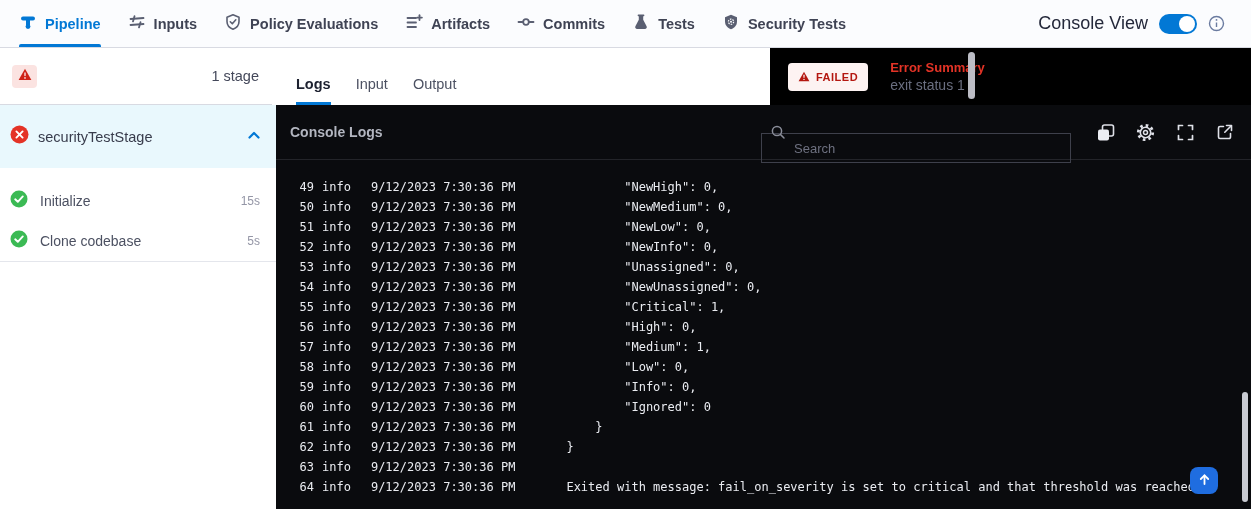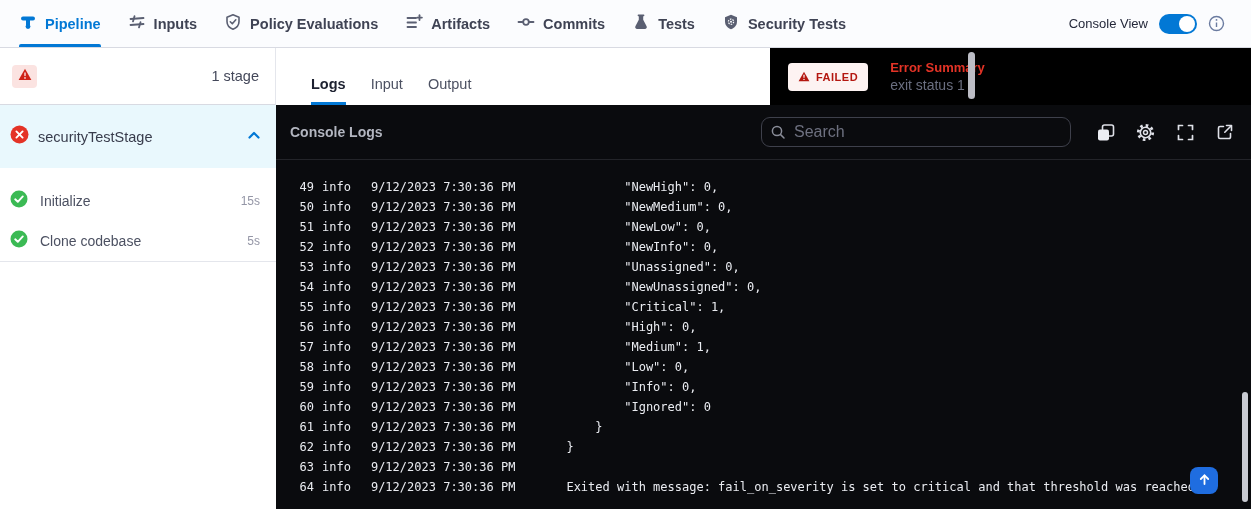--- a/index.html
+++ b/index.html
@@ -11,33 +11,33 @@
             background:#fbfcfe; border-bottom:1px solid #d8dae2;
             display:flex; align-items:stretch; }
   .nav-tabs { display:flex; align-items:stretch; padding-left:19px; gap:27px; }
   .nav-tab { position:relative; display:flex; align-items:center; gap:8px;
              font-size:14.5px; font-weight:600; color:#3f4354; cursor:pointer; white-space:nowrap; }
   .nav-tab.active { color:#0278d5; }
   .nav-tab.active::after { content:""; position:absolute; left:0; right:0; bottom:0;
              height:3px; background:#0278d5; border-radius:2px 2px 0 0; }
   .nav-tab svg { flex:0 0 auto; }
   .nav-right { margin-left:auto; display:flex; align-items:center; gap:11px; padding-right:26px; }
-  .cv-label { font-size:13px; color:#24283a; }
+  .cv-label { font-size:18px; color:#24283a; }
   .toggle { width:38px; height:20px; border-radius:10px; background:#0278d5; position:relative; cursor:pointer; }
   .toggle .knob { position:absolute; top:2px; right:2px; width:16px; height:16px; border-radius:50%; background:#fff; }
 
   
   .stage-summary { position:absolute; left:0; top:48px; width:276px; height:57px; background:#fff;
                    border-bottom:1px solid #d8dae2; border-right:1px solid #e4e6ec;
                    display:flex; align-items:center; padding:0 16px 0 12px; }
   .warn-badge { width:25px; height:23px; background:#fbe3e1; border-radius:4px;
                 display:flex; align-items:center; justify-content:center; }
   .stage-count { margin-left:auto; font-size:14.5px; color:#44485a; }
 
-  .panel-tabs { position:absolute; left:287px; top:48px; width:494px; height:57px; background:#fff;
+  .panel-tabs { position:absolute; left:272px; top:48px; width:494px; height:57px; background:#fff;
                 display:flex; align-items:flex-end; padding-left:24px; gap:25px; }
   .panel-tab { padding-bottom:10px; font-size:14.5px; color:#4c5162; border-bottom:3px solid transparent; cursor:pointer; }
   .panel-tab.active { font-weight:700; color:#1d2130; border-bottom-color:#0278d5; }
 
   .error-strip { position:absolute; left:770px; top:48px; width:481px; height:57px; background:#000000;
                  display:flex; align-items:center; padding-left:18px; }
   .failed-pill { display:flex; align-items:center; gap:6px; background:#fdf3f2; border-radius:4px; padding:5px 10px; }
   .failed-text { font-size:11px; font-weight:700; color:#b41710; letter-spacing:.5px; }
   .error-block { margin-left:22px; }
   .error-title { font-size:13px; font-weight:600; color:#e43326; }
@@ -56,23 +56,23 @@
   .step-duration { margin-left:auto; font-size:12px; color:#9496a6; }
   .sidebar-divider { height:1px; background:#e4e6ec; }
 
   
   .console { position:absolute; left:276px; top:105px; width:975px; height:404px; background:#0a0b0e; }
   .console-header { height:55px; display:flex; align-items:center; padding:0 16px 0 14px;
                     border-bottom:1px solid #232429; }
   .console-title { font-size:14px; font-weight:700; color:#b3b6c0; }
   .search-wrap { position:relative; margin-left:auto; width:310px; height:30px; margin-right:24px; }
   .search-wrap svg { position:absolute; left:9px; top:7px; }
-  .search-input { width:100%; height:100%; background:transparent; border:1px solid #3e404b; border-radius:9px;
-                  color:#e9ebf0; padding:0 10px 0 32px; font-size:16px; outline:none;
-                  font-family:"Liberation Sans",sans-serif; }
+  .search-input { width:100%; height:100%; background:transparent; border:1px solid #3e404b; border-radius:0;
+                  color:#e9ebf0; padding:0 10px 0 32px; font-size:13px; outline:none;
+                  font-family:"Liberation Sans",sans-serif;margin-top:16px; }
   .search-input::placeholder { color:#6e7180; }
   .header-icons { display:flex; align-items:center; gap:19px; }
   .hicon { cursor:pointer; display:flex; }
 
   .log-body { padding-top:17px; }
   .log-line { display:flex; height:20px; line-height:20px;
               font-family:"DejaVu Sans Mono",monospace; font-size:12px; color:#eaecf1; white-space:pre; }
   .l-num { width:38px; text-align:right; }
   .l-level { margin-left:8px; }
   .l-time { margin-left:20px; }

